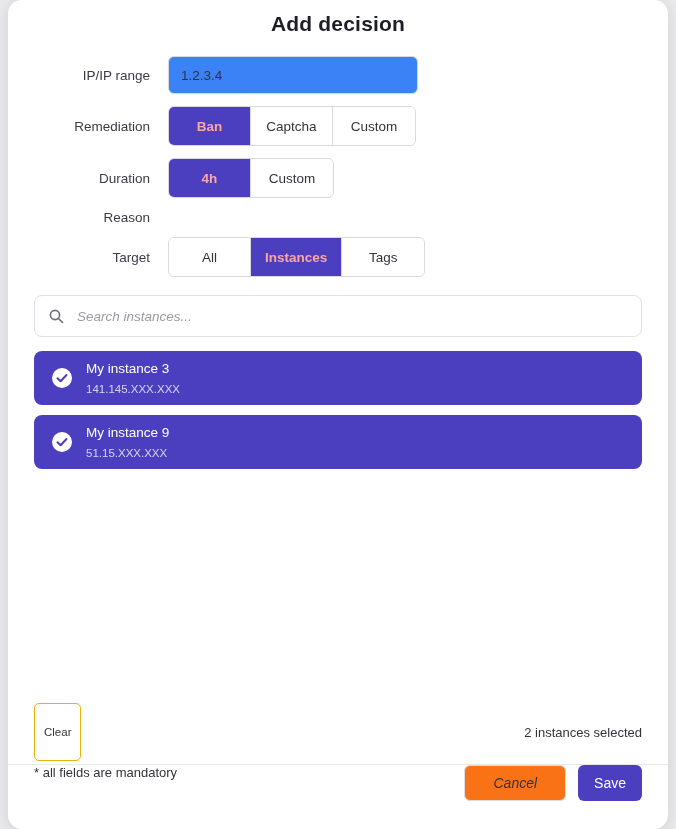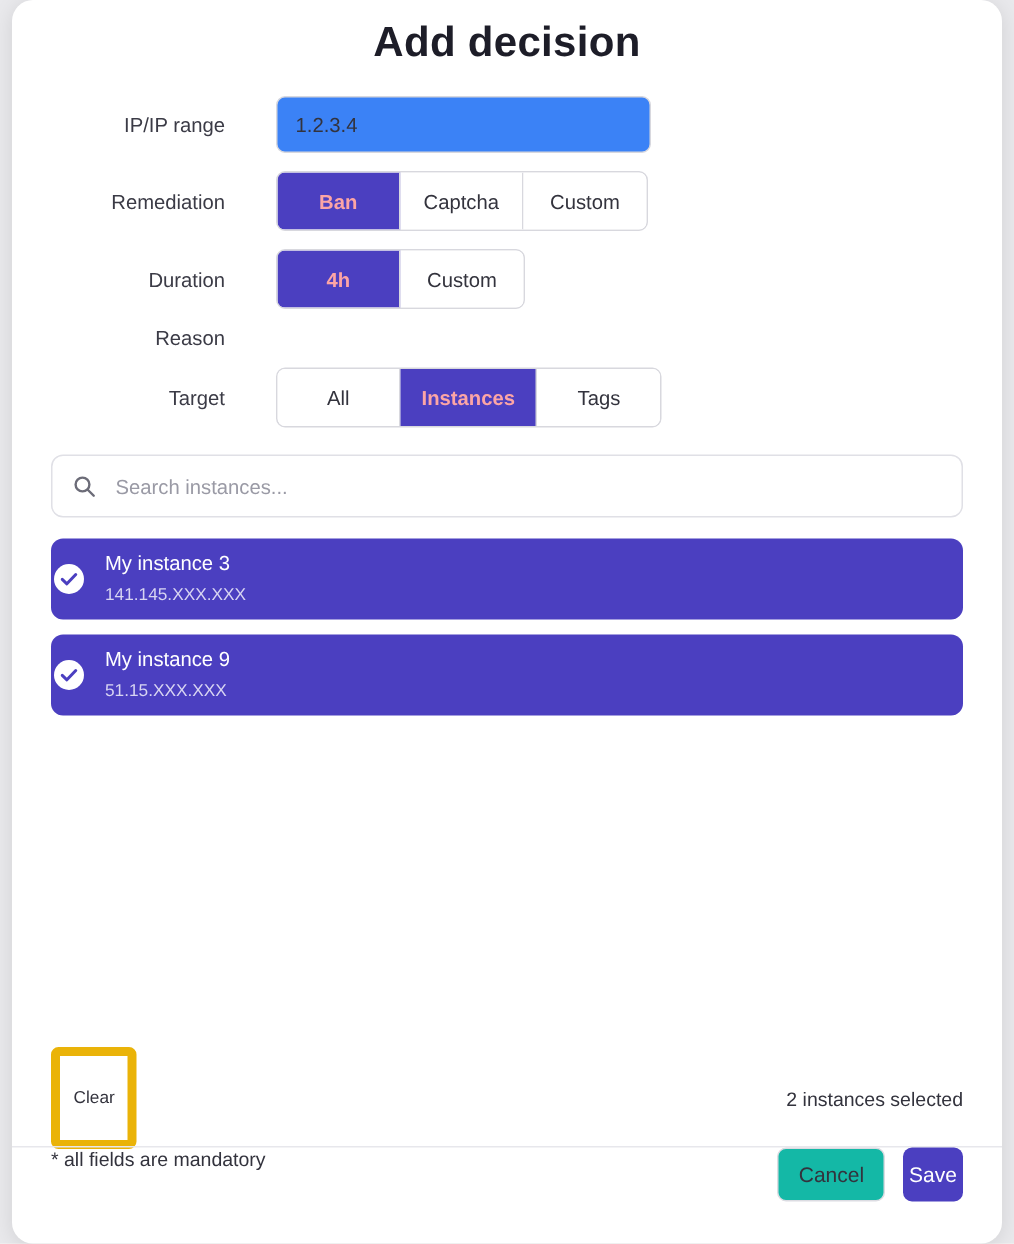--- a/index.html
+++ b/index.html
@@ -17,34 +17,33 @@
     top: 0;
     width: 660px;
     height: 829px;
     background: #ffffff;
     border-radius: 14px;
     box-shadow: 0 2px 14px rgba(0,0,0,0.10);
     overflow: hidden;
   }
   .modal-title {
     text-align: center;
-    font-size: 28px;
+    font-size: 21px;
     font-weight: bold;
     color: #1d1d28;
     margin-top: 12px;
     letter-spacing: 0.2px;
   }
   .form {
     margin-top: 20px;
   }
   .form-row {
     display: flex;
     align-items: center;
     margin-bottom: 12px;
-    gap: 16px;
   }
   .form-label {
     width: 160px;
     text-align: right;
     padding-right: 18px;
     font-size: 13.5px;
     color: #3b3b46;
   }
   .text-input {
     width: 250px;
@@ -94,20 +93,21 @@
     width: 100%;
     height: 42px;
     border: 1px solid #e0e0e6;
     border-radius: 8px;
     padding: 0 12px 0 42px;
     font-size: 13.5px;
     color: #33333d;
     font-family: "Liberation Sans", sans-serif;
     outline: none;
     background: #fff;
+    font-style: italic;
   }
   .search-input::placeholder { color: #9a9aa5; }
   .search-icon {
     position: absolute;
     left: 14px;
     top: 50%;
     transform: translateY(-50%);
     width: 16px;
     height: 16px;
     pointer-events: none;
@@ -115,21 +115,21 @@
   .inst-list {
     margin: 14px 26px 0 26px;
   }
   .inst-item {
     display: flex;
     align-items: center;
     height: 54px;
     border-radius: 8px;
     background: #4b3fc0;
     margin-bottom: 10px;
-    padding-left: 2px;
+    padding-left: 18px;
     cursor: pointer;
   }
   .check-icon {
     width: 20px;
     height: 20px;
     flex: 0 0 20px;
     margin-right: 14px;
   }
   .inst-text { line-height: 1.25; }
   .inst-name {
@@ -147,21 +147,21 @@
     left: 0;
     right: 0;
     top: 712px;
     height: 40px;
     display: flex;
     align-items: center;
     justify-content: space-between;
     padding: 0 26px;
   }
   .clear-btn {
-    border: 6px solid #eab308;
+    border: 1px solid #eab308;
     background: #fff;
     border-radius: 5px;
     font-size: 11.5px;
     color: #33333d;
     padding: 22px 9px;
     cursor: pointer;
     font-family: "Liberation Sans", sans-serif;
   }
   .selected-count {
     font-size: 13px;
@@ -186,35 +186,36 @@
     justify-content: space-between;
     padding: 0 26px;
   }
   .mandatory-note {
     font-size: 13px;
     color: #33333d;
   }
   .action-right { display: flex; align-items: center; gap: 12px; }
   .cancel-btn {
     border: 1px solid #dcdce2;
-    background: #14b8a6;
+    background: #f97316;
     border-radius: 6px;
     font-size: 14px;
     color: #33333d;
-    padding: 9px 13px;
-    cursor: pointer;
-    font-family: "Liberation Sans", sans-serif;
+    padding: 9px 28px;
+    cursor: pointer;
+    font-family: "Liberation Sans", sans-serif;
+    font-style: italic;
   }
   .save-btn {
     border: none;
     background: #4b3fc0;
     border-radius: 6px;
     font-size: 14px;
     color: #ffffff;
-    padding: 10px 4px;
+    padding: 10px 16px;
     cursor: pointer;
     font-family: "Liberation Sans", sans-serif;
   }
 </style>
 </head>
 <body>
 
 <div class="modal">
 
   <div class="modal-title">Add decision</div>

